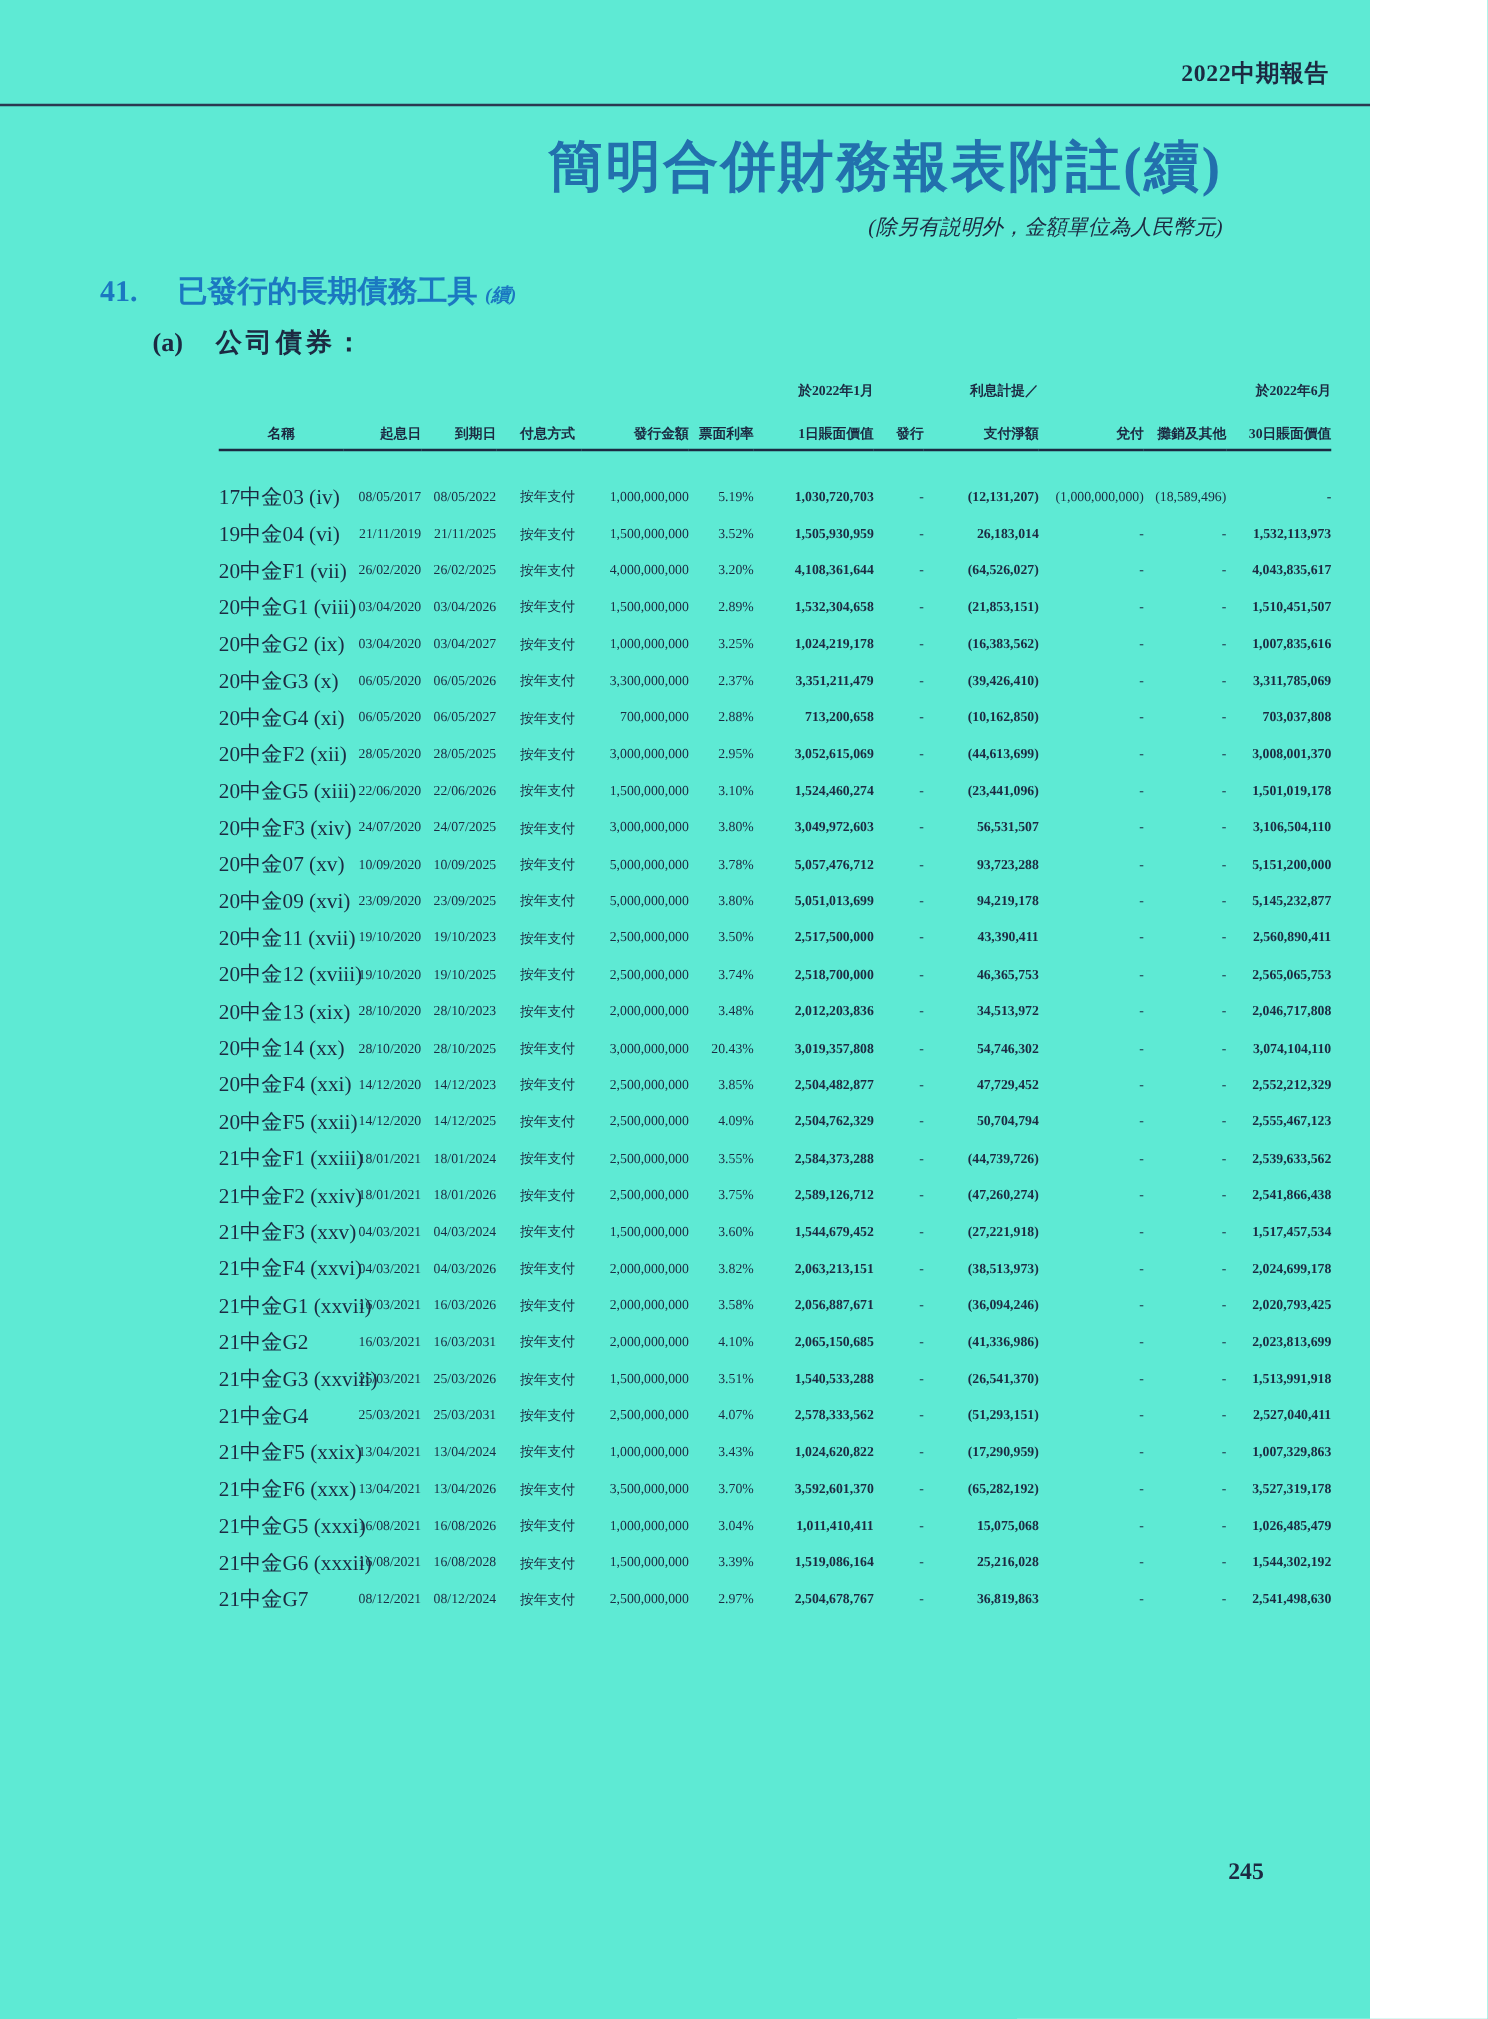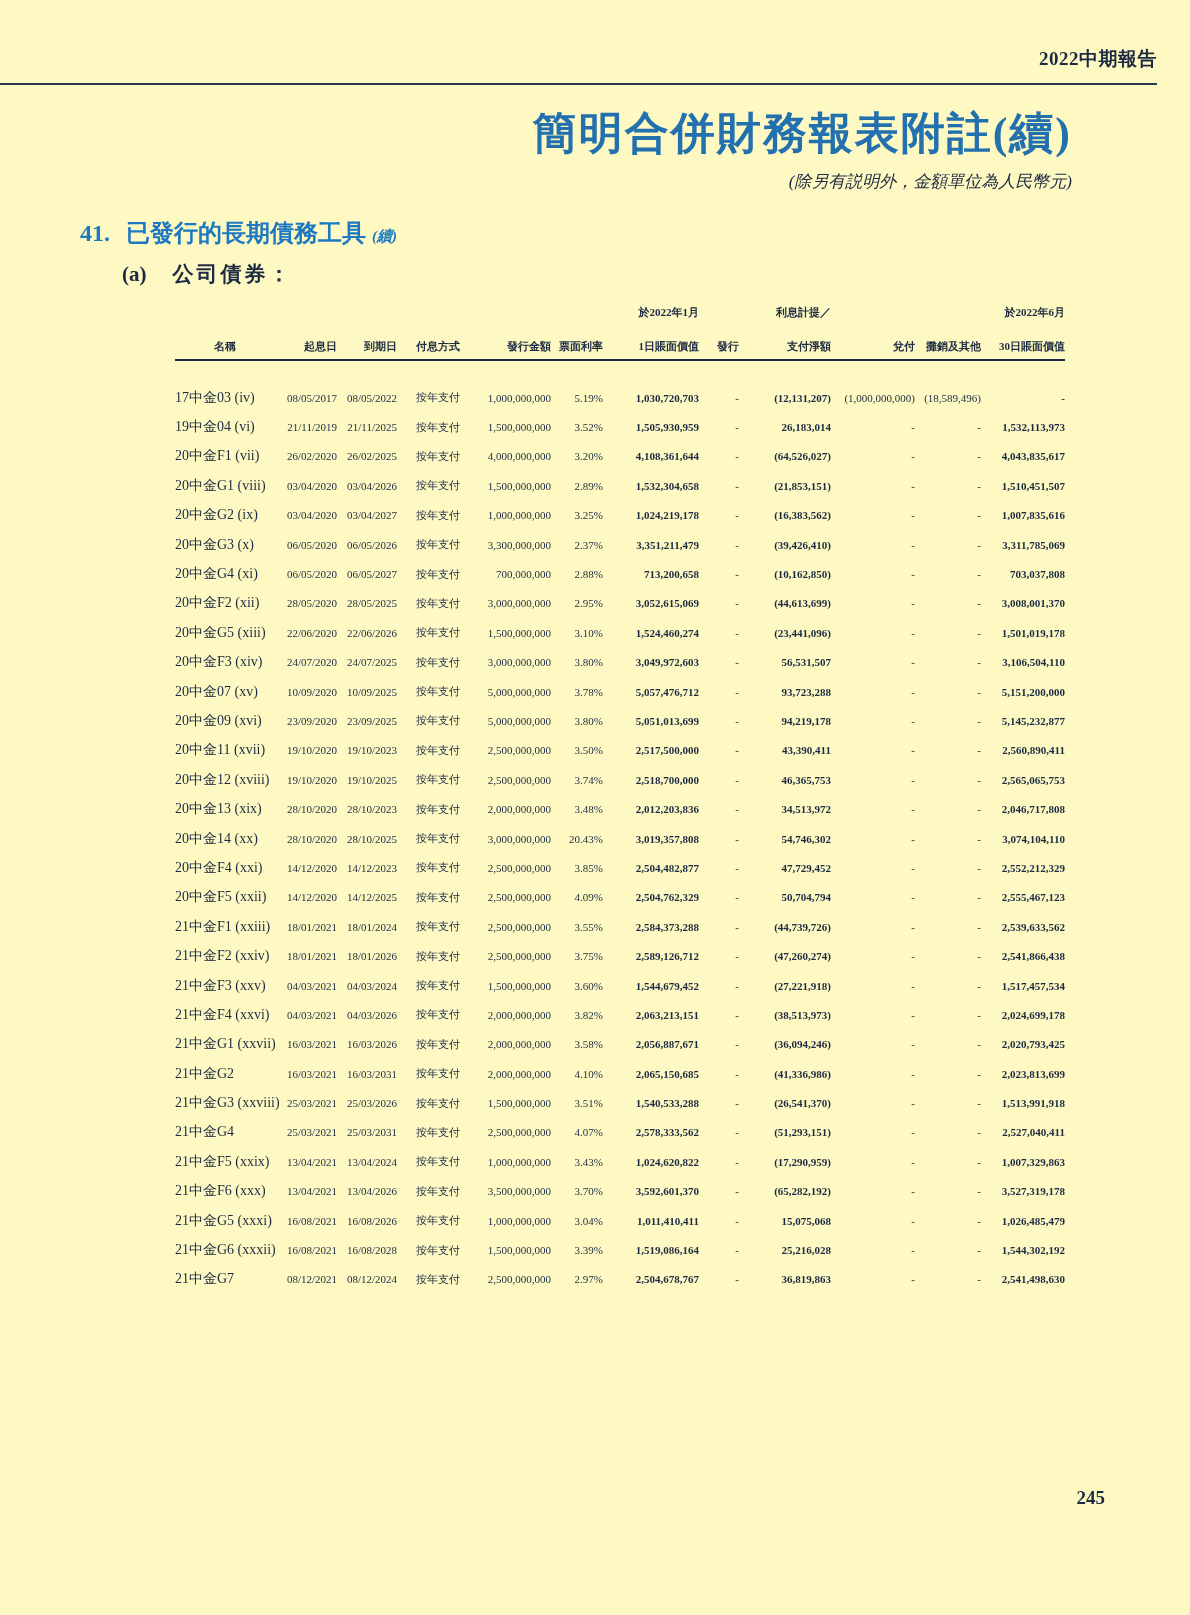--- a/index.html
+++ b/index.html
@@ -1,20 +1,20 @@
 <!DOCTYPE html>
 <html><head>
 <meta charset="utf-8">
 <style>
   html, body { margin:0; padding:0; }
   .page {
     position: relative;
-    width: 1190px;
+    width: 1096px;
     height: 1615px;
-    background: #fef9c3;
+    background: #5eead4;
     font-family: "Liberation Serif", "DejaVu Serif", serif;
     color: #1c2a42;
     overflow: hidden;
   }
   .report-label {
     position: absolute;
     top: 46px; right: 33px;
     font-size: 19px;
     font-weight: 700;
     letter-spacing: 0.5px;
@@ -43,21 +43,21 @@
     white-space: nowrap;
   }
   .section-heading {
     position: absolute;
     top: 217px; left: 80px;
     font-size: 24px;
     font-weight: 700;
     color: #1b78c1;
     white-space: nowrap;
   }
-  .sec-no { margin-right: 16px; }
+  .sec-no { margin-right: 32px; }
   .sec-cont { font-size: 15px; font-style: italic; margin-left: 6px; }
   .subsection-heading {
     position: absolute;
     top: 260px; left: 122px;
     font-size: 21px;
     font-weight: 700;
     color: #1c2a42;
     white-space: nowrap;
   }
   .sub-label { margin-right: 26px; }
@@ -86,21 +86,21 @@
     font-size: 11px;
     height: 29.4px;
     white-space: nowrap;
     padding: 0;
     vertical-align: middle;
     text-align: right;
   }
   tbody td.al { text-align: left; }
   tbody td.pd { padding-left: 14px; text-align: center; }
   tbody td.b { font-weight: 700; }
-  tbody td.name { font-size: 14px; font-family: Liberation Serif, serif; }
+  tbody td.name { font-size: 17px; font-family: Liberation Serif, serif; }
   tbody tr.spacer td { height: 22px; }
   .page-number {
     position: absolute;
     top: 1487px; right: 85px;
     font-size: 19px;
     font-weight: 700;
   }
 </style>
 </head>
 <body>

